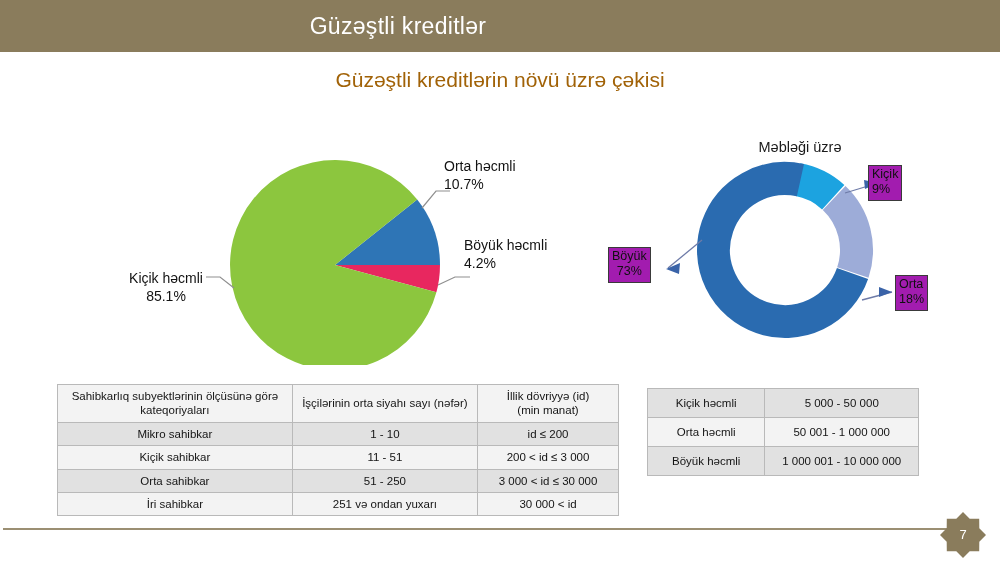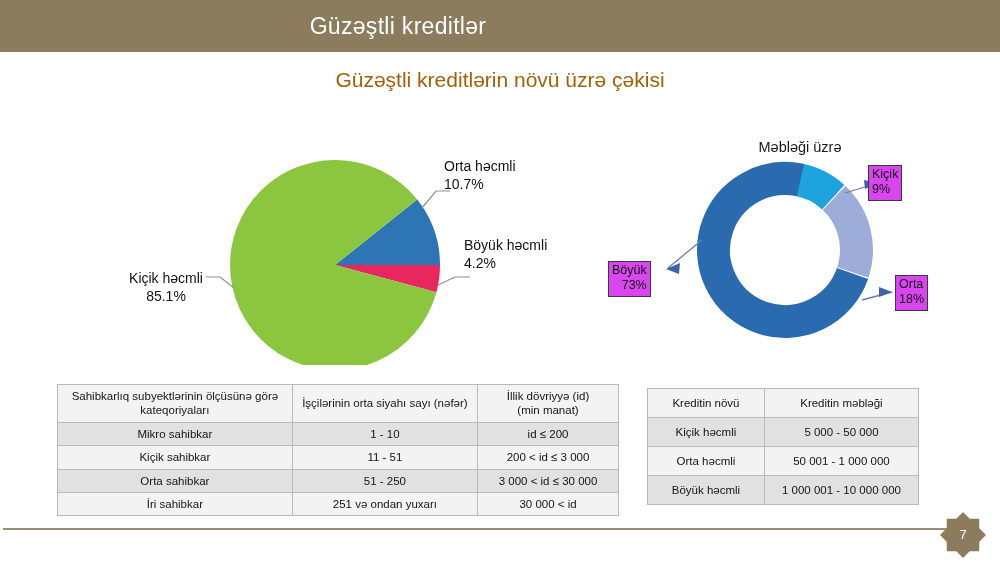--- a/index.html
+++ b/index.html
@@ -75,30 +75,30 @@
   #pie-label-boyuk { left: 314px; top: 112px; text-align: left; }
   #pie-label-kicik { left: -60px; top: 145px; width: 152px; text-align: center; }
 
   
   #donut-chart { left: 600px; top: 135px; width: 390px; height: 225px; }
   #donut-caption { left: 130px; top: 4px; width: 140px; }
 
   .callout {
     position: absolute;
     border: 1px solid #3a3a3a;
-    background: #d946ef;
+    background: #a21caf;
     font-size: 12.5px;
     line-height: 1.22;
     color: #101010;
     padding: 1px 3px 2px 3px;
     white-space: nowrap;
   }
   #callout-kicik { left: 268px; top: 30px; }
   #callout-orta  { left: 295px; top: 140px; }
-  #callout-boyuk { left: 8px;   top: 126px; text-align: right; }
+  #callout-boyuk { left: 8px;   top: 112px; text-align: center; }
 
   
   table {
     position: absolute;
     border-collapse: collapse;
     font-size: 11.5px;
     color: #141414;
     background: #ffffff;
   }
   table td, table th {
@@ -262,24 +262,20 @@
       <td class="c0 row-light">İri sahibkar</td>
       <td class="c1 row-light">251 və ondan yuxarı</td>
       <td class="c2 row-light">30 000 &lt; id</td>
     </tr>
   </tbody>
 </table>
 
 <table id="table-right">
   <tbody>
     <tr>
-      <td class="c0 row-head">Kreditin növü</td>
-      <td class="c1 row-head">Kreditin məbləği</td>
-    </tr>
-    <tr>
       <td class="c0 row-dark">Kiçik həcmli</td>
       <td class="c1 row-dark">5 000 - 50 000</td>
     </tr>
     <tr>
       <td class="c0 row-light">Orta həcmli</td>
       <td class="c1 row-light">50 001 - 1 000 000</td>
     </tr>
     <tr>
       <td class="c0 row-dark">Böyük həcmli</td>
       <td class="c1 row-dark">1 000 001 - 10 000 000</td>

